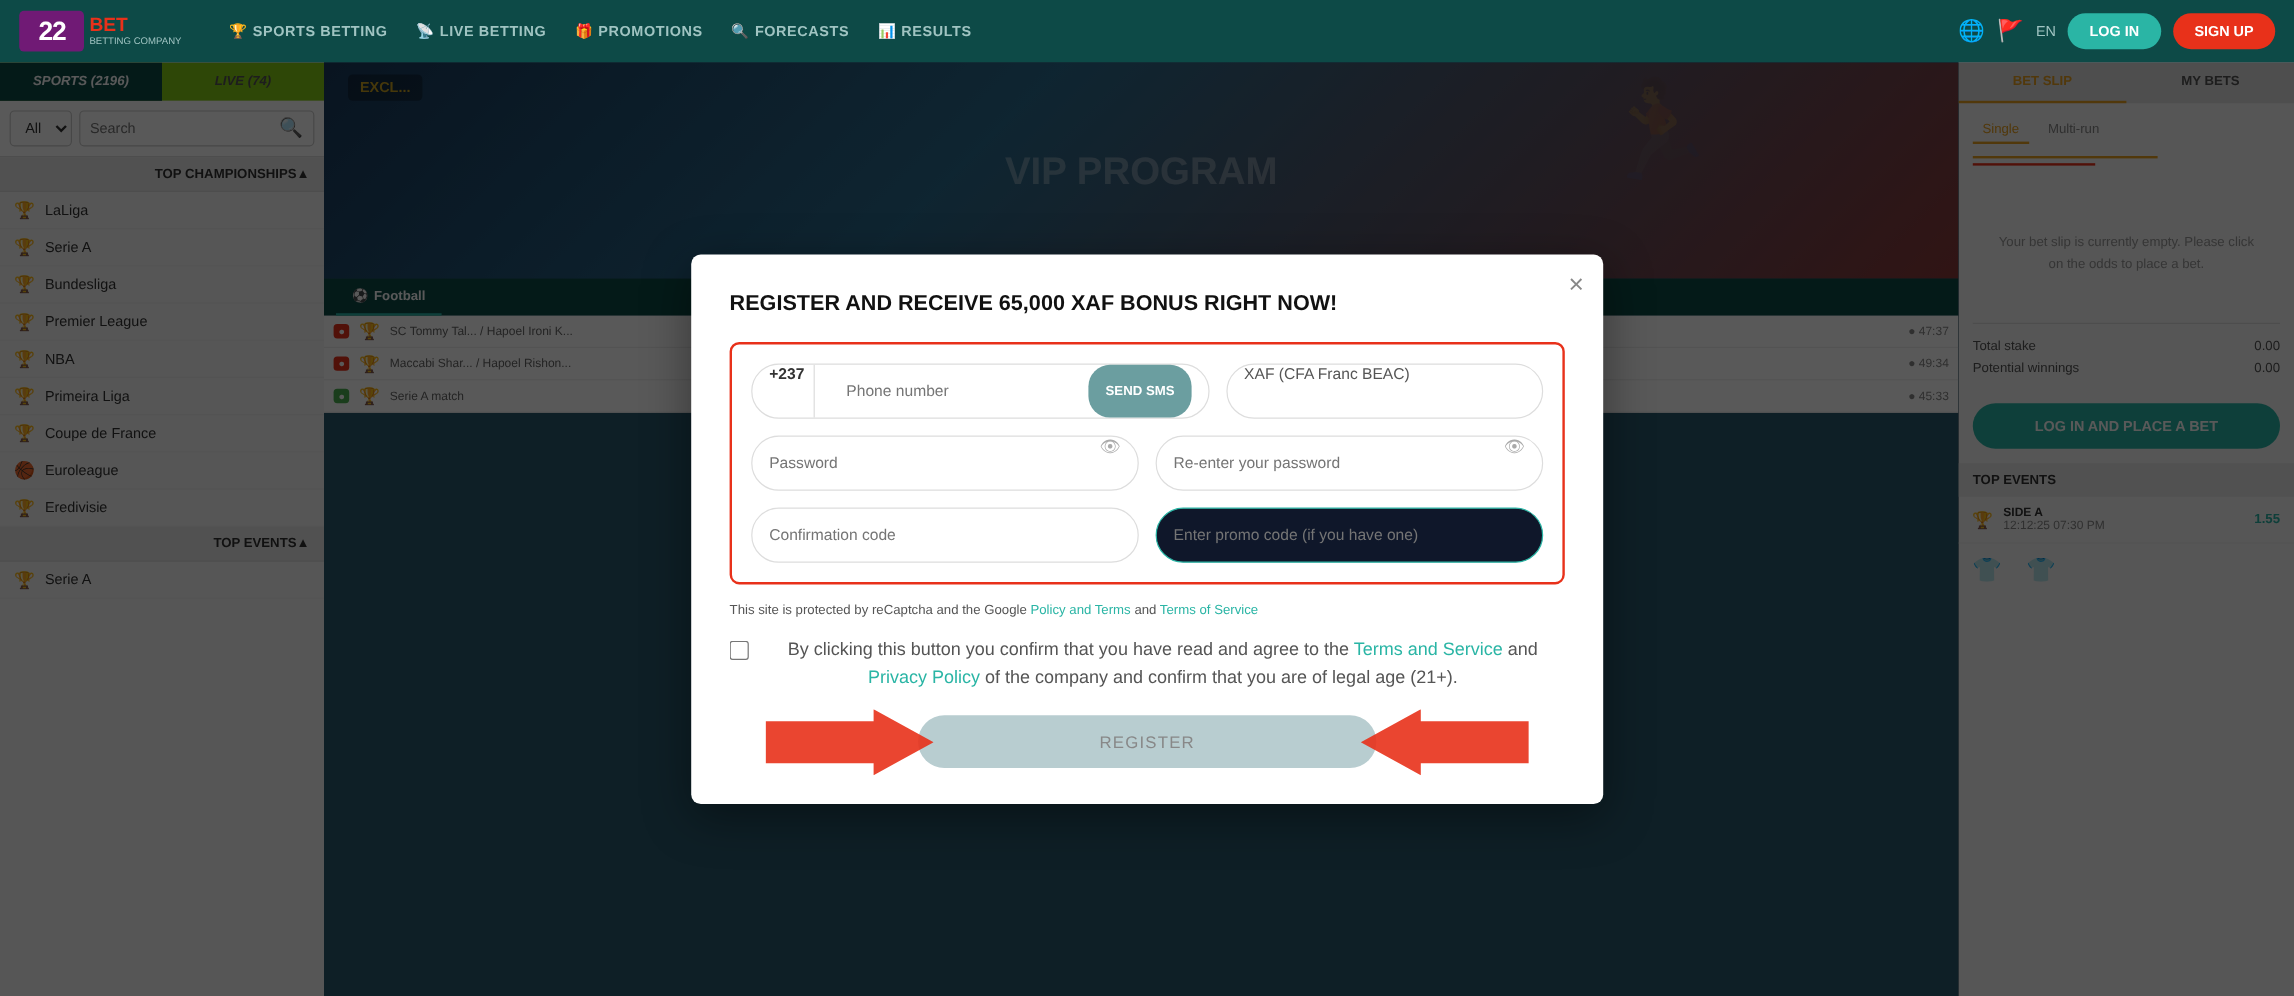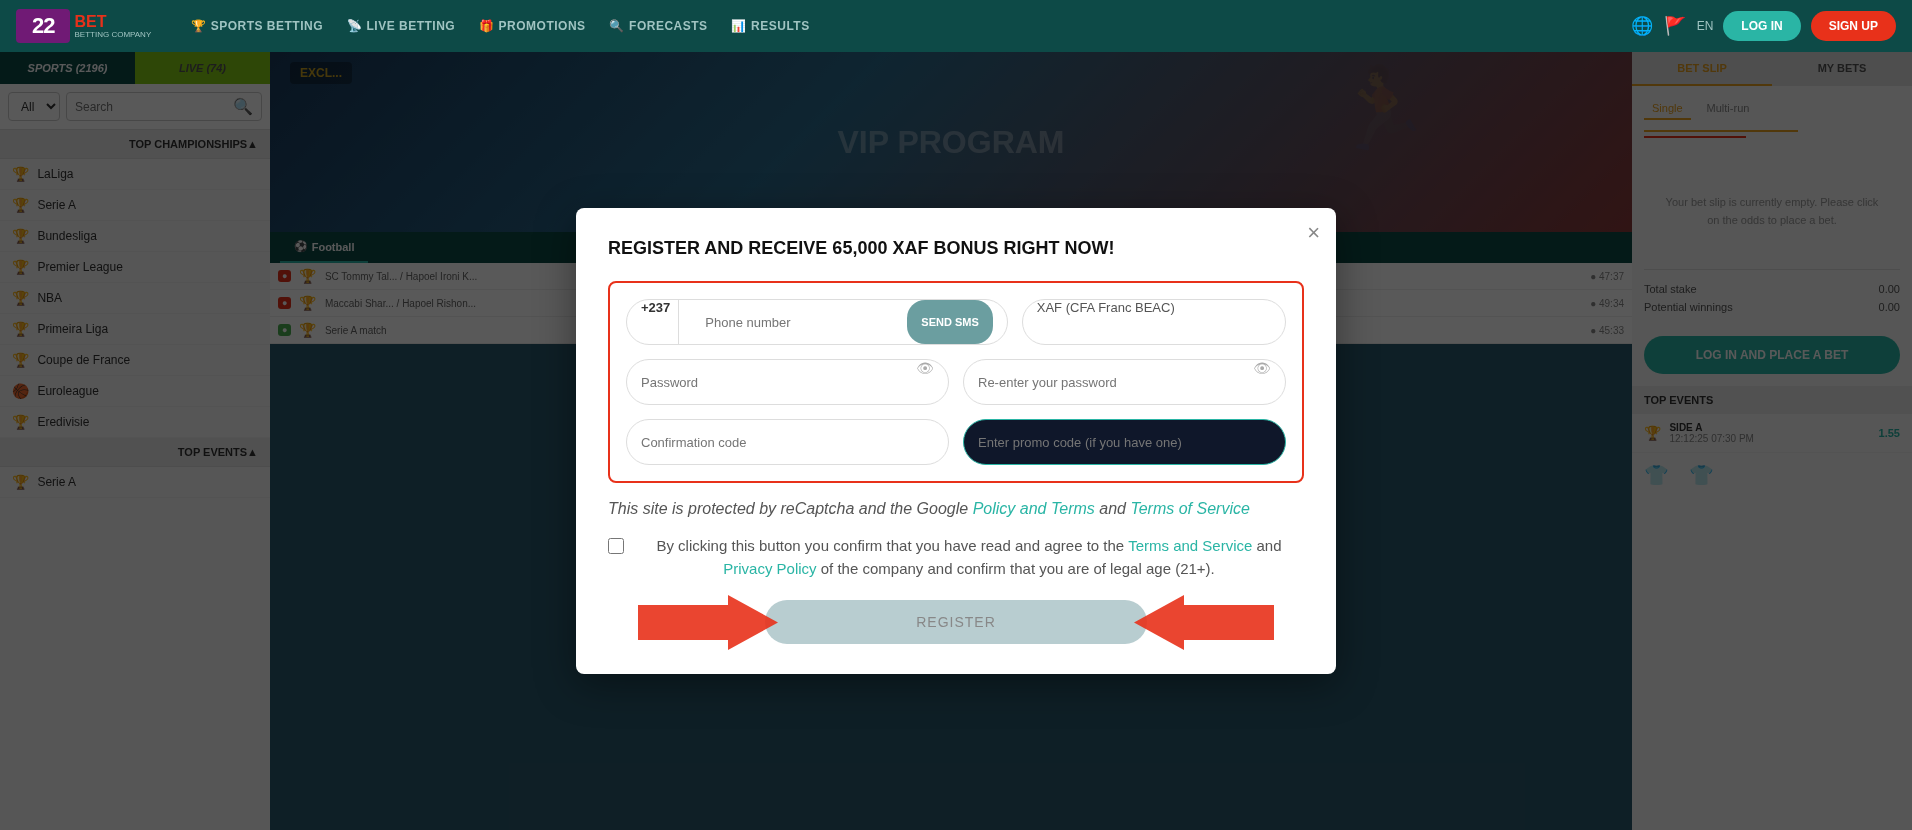--- a/index.html
+++ b/index.html
@@ -419,25 +419,24 @@
     .eye-icon {
       color: #aaa;
       cursor: pointer;
       font-size: 14px;
     }
     .currency-display {
       font-size: 13px;
       color: #555;
     }
     .captcha-text {
-      font-size: 16px;
+      font-size: 11px;
       color: #555;
       margin-bottom: 14px;
       line-height: 1.5;
-      font-style: italic;
     }
     .captcha-text a {
       color: #2ab5a5;
       text-decoration: none;
     }
     .checkbox-row {
       display: flex;
       align-items: flex-start;
       gap: 10px;
       margin-bottom: 20px;

